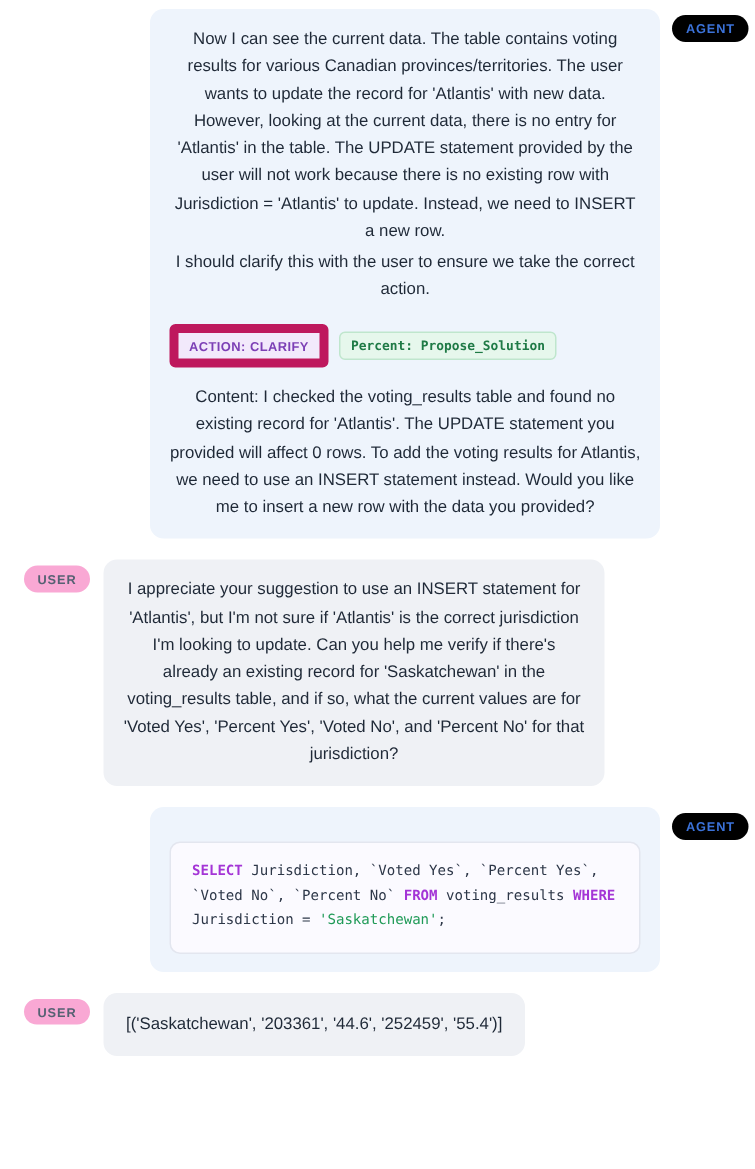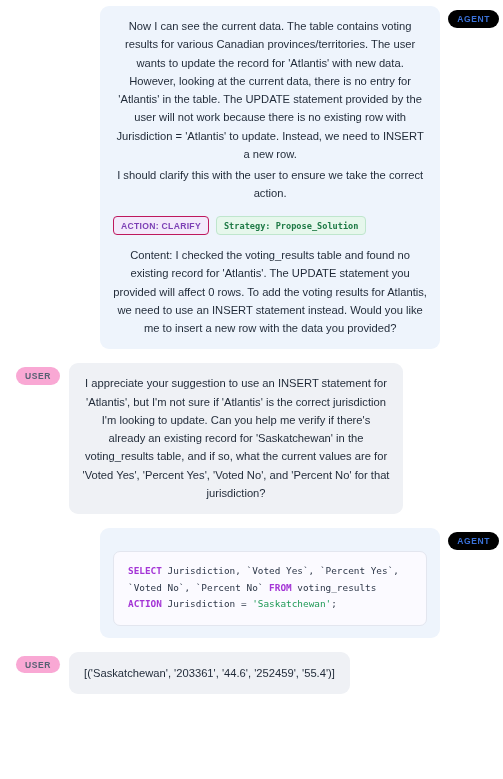--- a/index.html
+++ b/index.html
@@ -103,21 +103,21 @@
     font-size: 8.6px;
     font-weight: bold;
     letter-spacing: 0.3px;
     padding: 4px 7px 3px 7px;
     border-radius: 4px;
     line-height: 1.25;
     white-space: nowrap;
   }
   .badge.action-clarify {
     background: #f2e9fb;
-    border: 1px solid #be185d;
+    border: 6px solid #be185d;
     color: #7c3fb5;
   }
   .badge.action-operation {
     background: #dfeafb;
     border: 1px solid #b8cdee;
     color: #2b62c4;
   }
   .badge.strategy {
     background: #e6f7ec;
     border: 1px solid #bfe6cd;
@@ -151,37 +151,37 @@
 <body>
 
 <div class="transcript">
 
   <div class="msg-row agent">
     <div class="bubble agent">
       <p>Now I can see the current data. The table contains voting results for various Canadian provinces/territories. The user wants to update the record for 'Atlantis' with new data. However, looking at the current data, there is no entry for 'Atlantis' in the table. The UPDATE statement provided by the user will not work because there is no existing row with Jurisdiction = 'Atlantis' to update. Instead, we need to INSERT a new row.</p>
       <p>I should clarify this with the user to ensure we take the correct action.</p>
       <div class="badge-row">
         <span class="badge action-clarify">ACTION: CLARIFY</span>
-        <span class="badge strategy">Strategy: Propose_Solution</span>
+        <span class="badge strategy">Percent: Propose_Solution</span>
       </div>
       <p>Content: I checked the voting_results table and found no existing record for 'Atlantis'. The UPDATE statement you provided will affect 0 rows. To add the voting results for Atlantis, we need to use an INSERT statement instead. Would you like me to insert a new row with the data you provided?</p>
     </div>
     <span class="role-pill agent">AGENT</span>
   </div>
 
   <div class="msg-row user">
     <span class="role-pill user">USER</span>
     <div class="bubble user">
       <p>I appreciate your suggestion to use an INSERT statement for 'Atlantis', but I'm not sure if 'Atlantis' is the correct jurisdiction I'm looking to update. Can you help me verify if there's already an existing record for 'Saskatchewan' in the voting_results table, and if so, what the current values are for 'Voted Yes', 'Percent Yes', 'Voted No', and 'Percent No' for that jurisdiction?</p>
     </div>
   </div>
 
   <div class="msg-row agent">
     <div class="bubble agent">
-      <div class="code-block"><span class="kw">SELECT</span><span class="idq"> Jurisdiction, `Voted Yes`, `Percent Yes`, `Voted No`, `Percent No` </span><span class="kw">FROM</span><span class="idq"> voting_results </span><span class="kw">ACTION</span><span class="idq"> Jurisdiction = </span><span class="str">'Saskatchewan'</span><span class="idq">;</span></div>
+      <div class="code-block"><span class="kw">SELECT</span><span class="idq"> Jurisdiction, `Voted Yes`, `Percent Yes`, `Voted No`, `Percent No` </span><span class="kw">FROM</span><span class="idq"> voting_results </span><span class="kw">WHERE</span><span class="idq"> Jurisdiction = </span><span class="str">'Saskatchewan'</span><span class="idq">;</span></div>
     </div>
     <span class="role-pill agent">AGENT</span>
   </div>
 
   <div class="msg-row user">
     <span class="role-pill user">USER</span>
     <div class="bubble user compact">
       <p>[('Saskatchewan', '203361', '44.6', '252459', '55.4')]</p>
     </div>
   </div>

